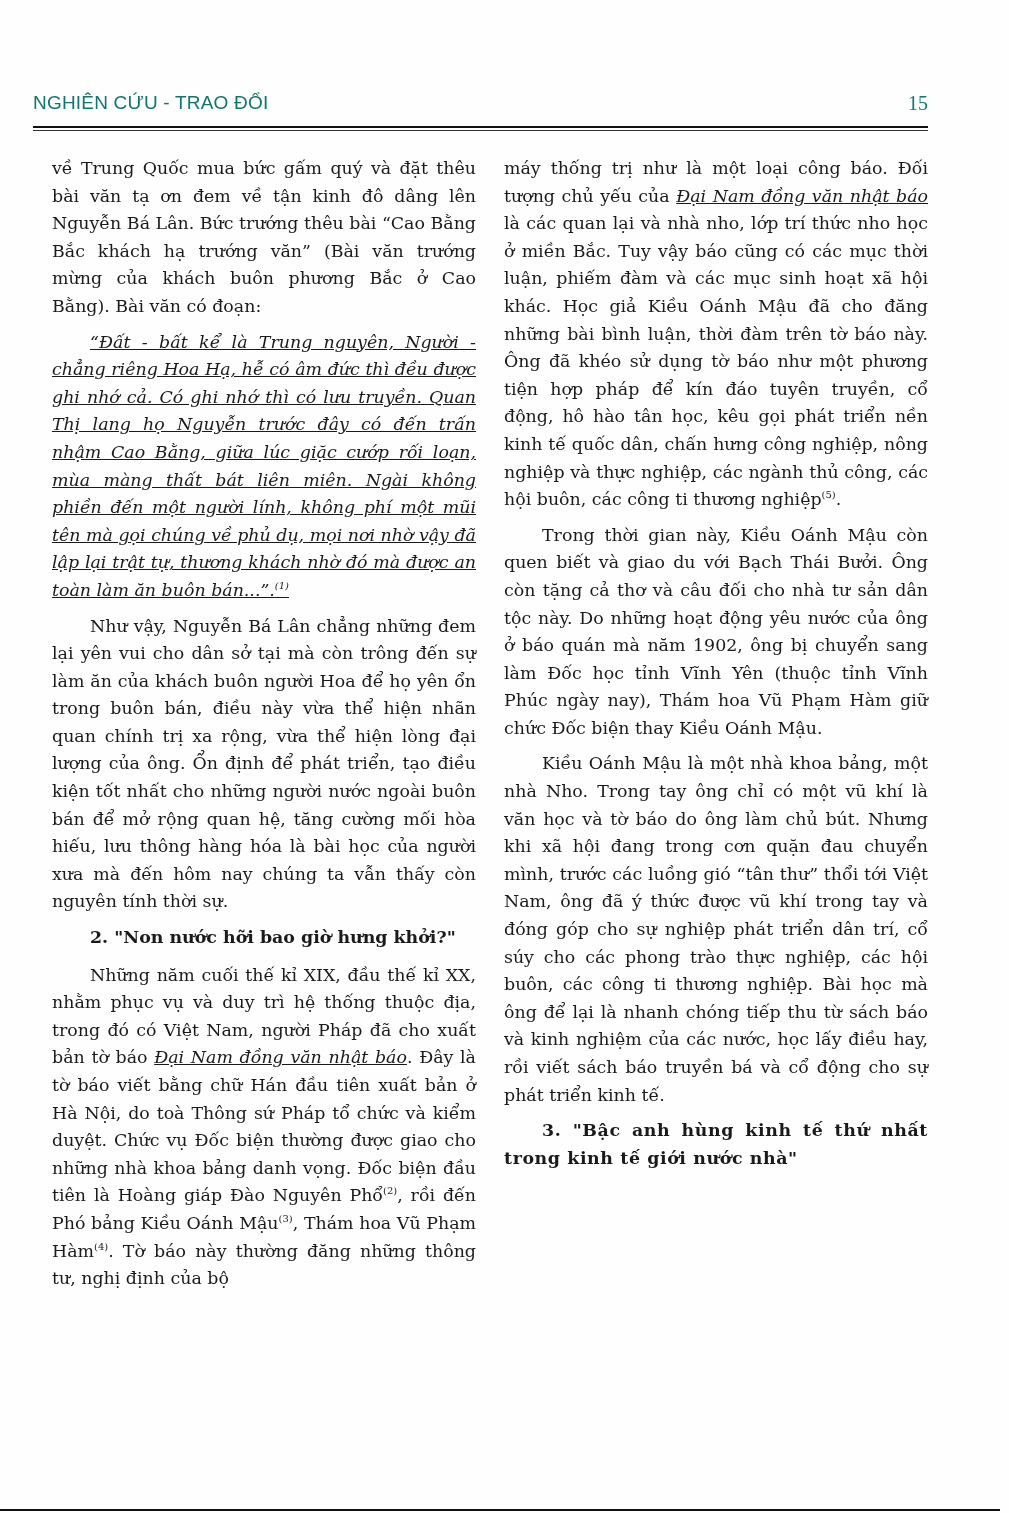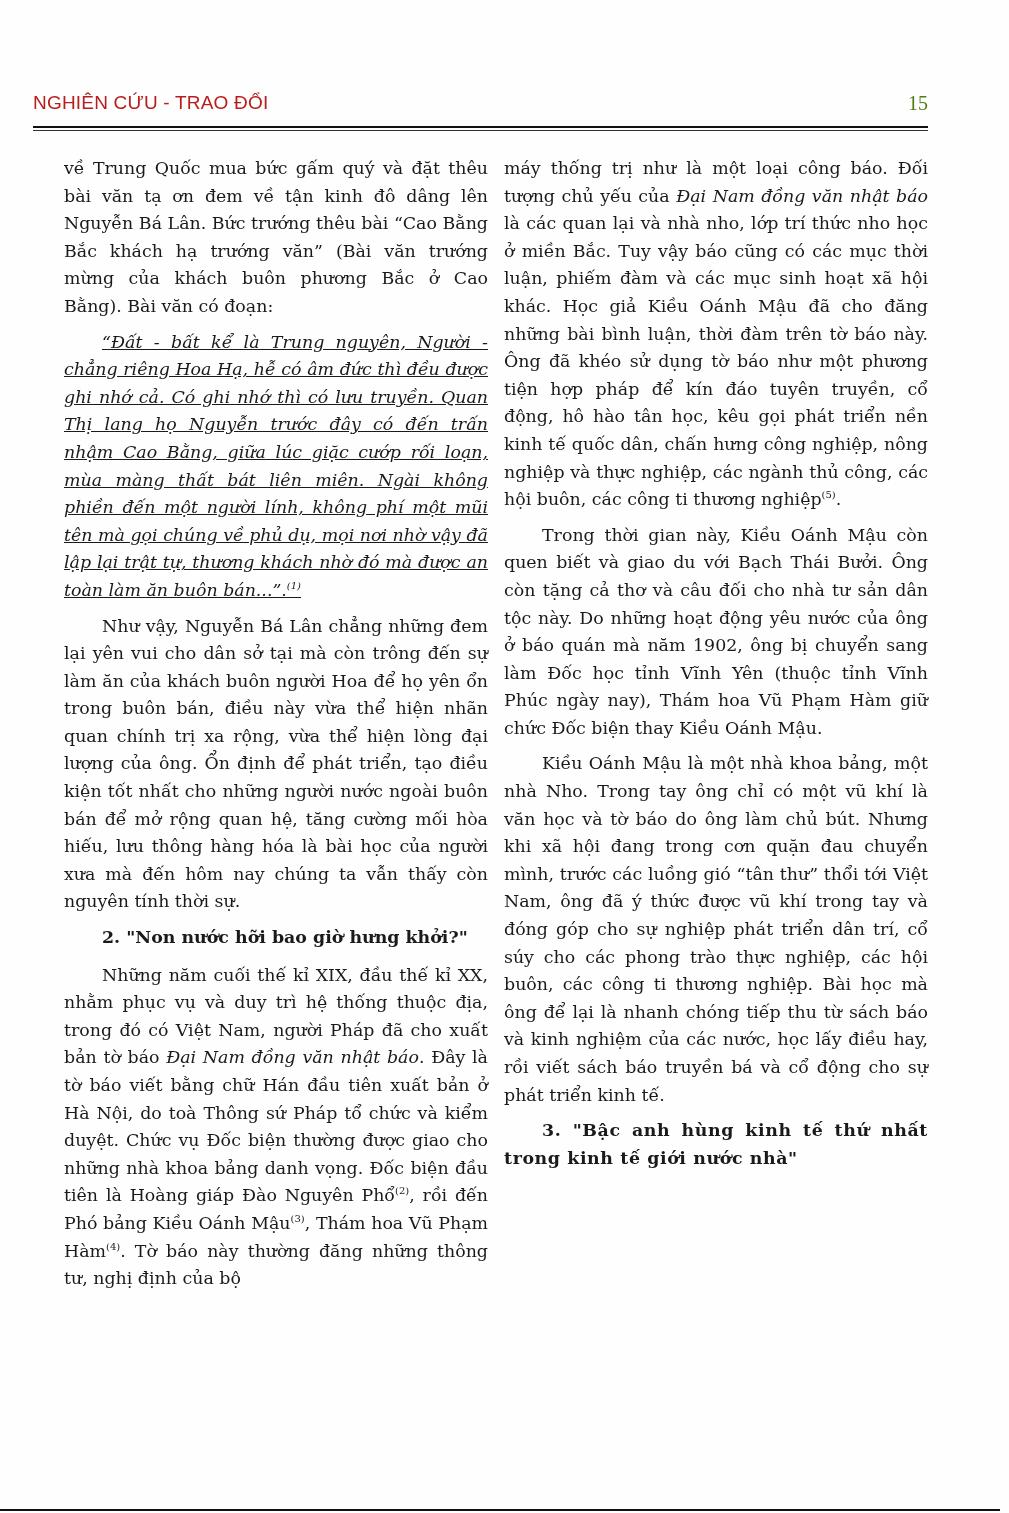--- a/index.html
+++ b/index.html
@@ -1,35 +1,35 @@
 <!DOCTYPE html>
 <html><head>
 <meta charset="utf-8">
 <style>
   html, body { margin: 0; padding: 0; background: #fefefe; }
   body { width: 1009px; height: 1513px; position: relative; overflow: hidden;
          font-family: "DejaVu Serif", "Liberation Serif", serif; color: #1a1a1a; }
   .running-head { position: absolute; left: 33px; top: 92px; width: 895px; height: 28px; }
   .section-name { position: absolute; left: 0; top: 0; font-family: "Liberation Sans", sans-serif;
-                  font-size: 19px; letter-spacing: 0.2px; color: #b91c1c; }
+                  font-size: 19px; letter-spacing: 0.2px; color: #0f766e; }
   .page-number { position: absolute; right: 0; top: 0; font-family: "Liberation Serif", serif;
-                 font-size: 20px; color: #4d7c0f; }
+                 font-size: 20px; color: #0f766e; }
   .head-rule { position: absolute; left: 33px; top: 126px; width: 895px; height: 5px;
                border-top: 2px solid #111; border-bottom: 1px solid #333; box-sizing: border-box; }
   .column { position: absolute; top: 155px; width: 424px; font-size: 17.4px; line-height: 27.6px;
             text-align: justify; }
-  .col-left { left: 64px; }
+  .col-left { left: 52px; }
   .col-right { left: 504px; }
   .column p { margin: 0 0 8px 0; text-indent: 38px; }
   .column p.no-indent { text-indent: 0; }
   .column p.quote { font-style: italic; text-decoration: underline; }
   .column h3 { margin: 6px 0 10px 0; font-size: 17.4px; line-height: 27.6px; font-weight: bold;
                text-indent: 38px; text-align: left; }
   .column h3.wide { letter-spacing: 0.6px; text-align: justify; }
-  em { font-style: italic; }
+  em { font-style: italic; text-decoration: underline; }
   sup { font-size: 10px; line-height: 0; vertical-align: 7px; }
   .foot-rule { position: absolute; left: 0; top: 1509px; width: 1000px; height: 2px; background: #111; }
 </style>
 </head>
 <body>
 
 <div class="running-head">
   <span class="section-name">NGHIÊN CỨU - TRAO ĐỔI</span>
   <span class="page-number">15</span>
 </div>

